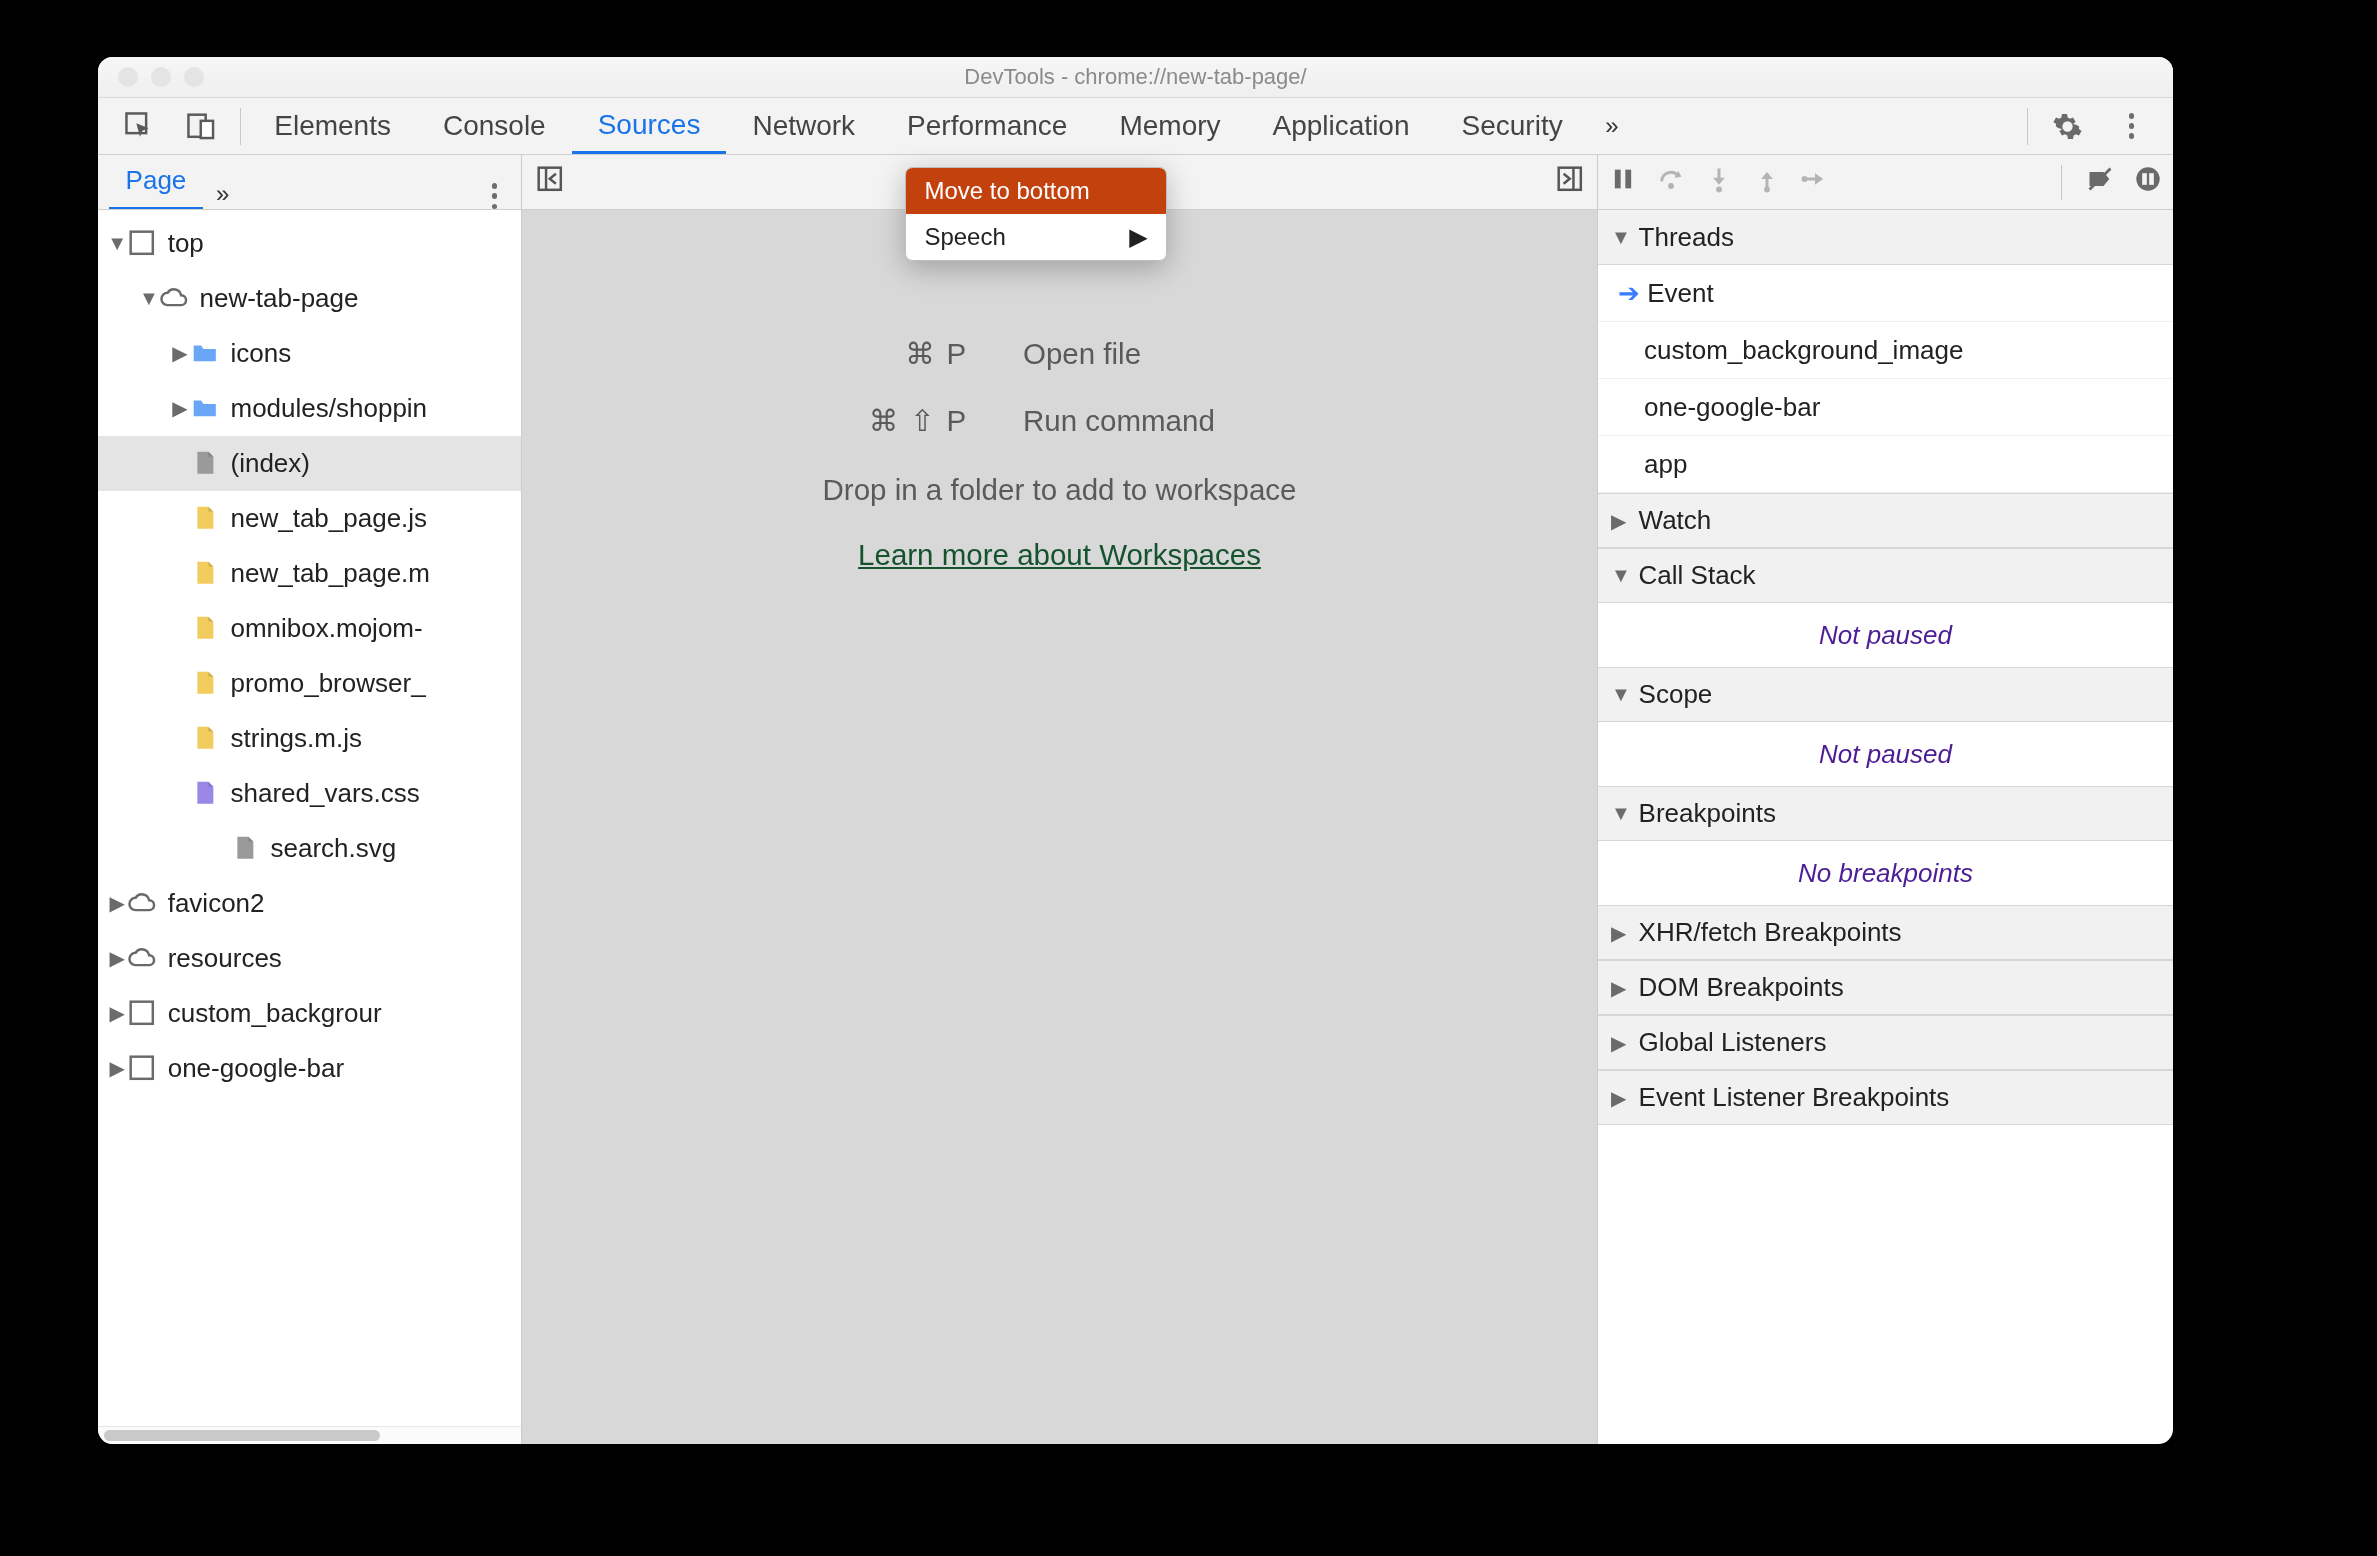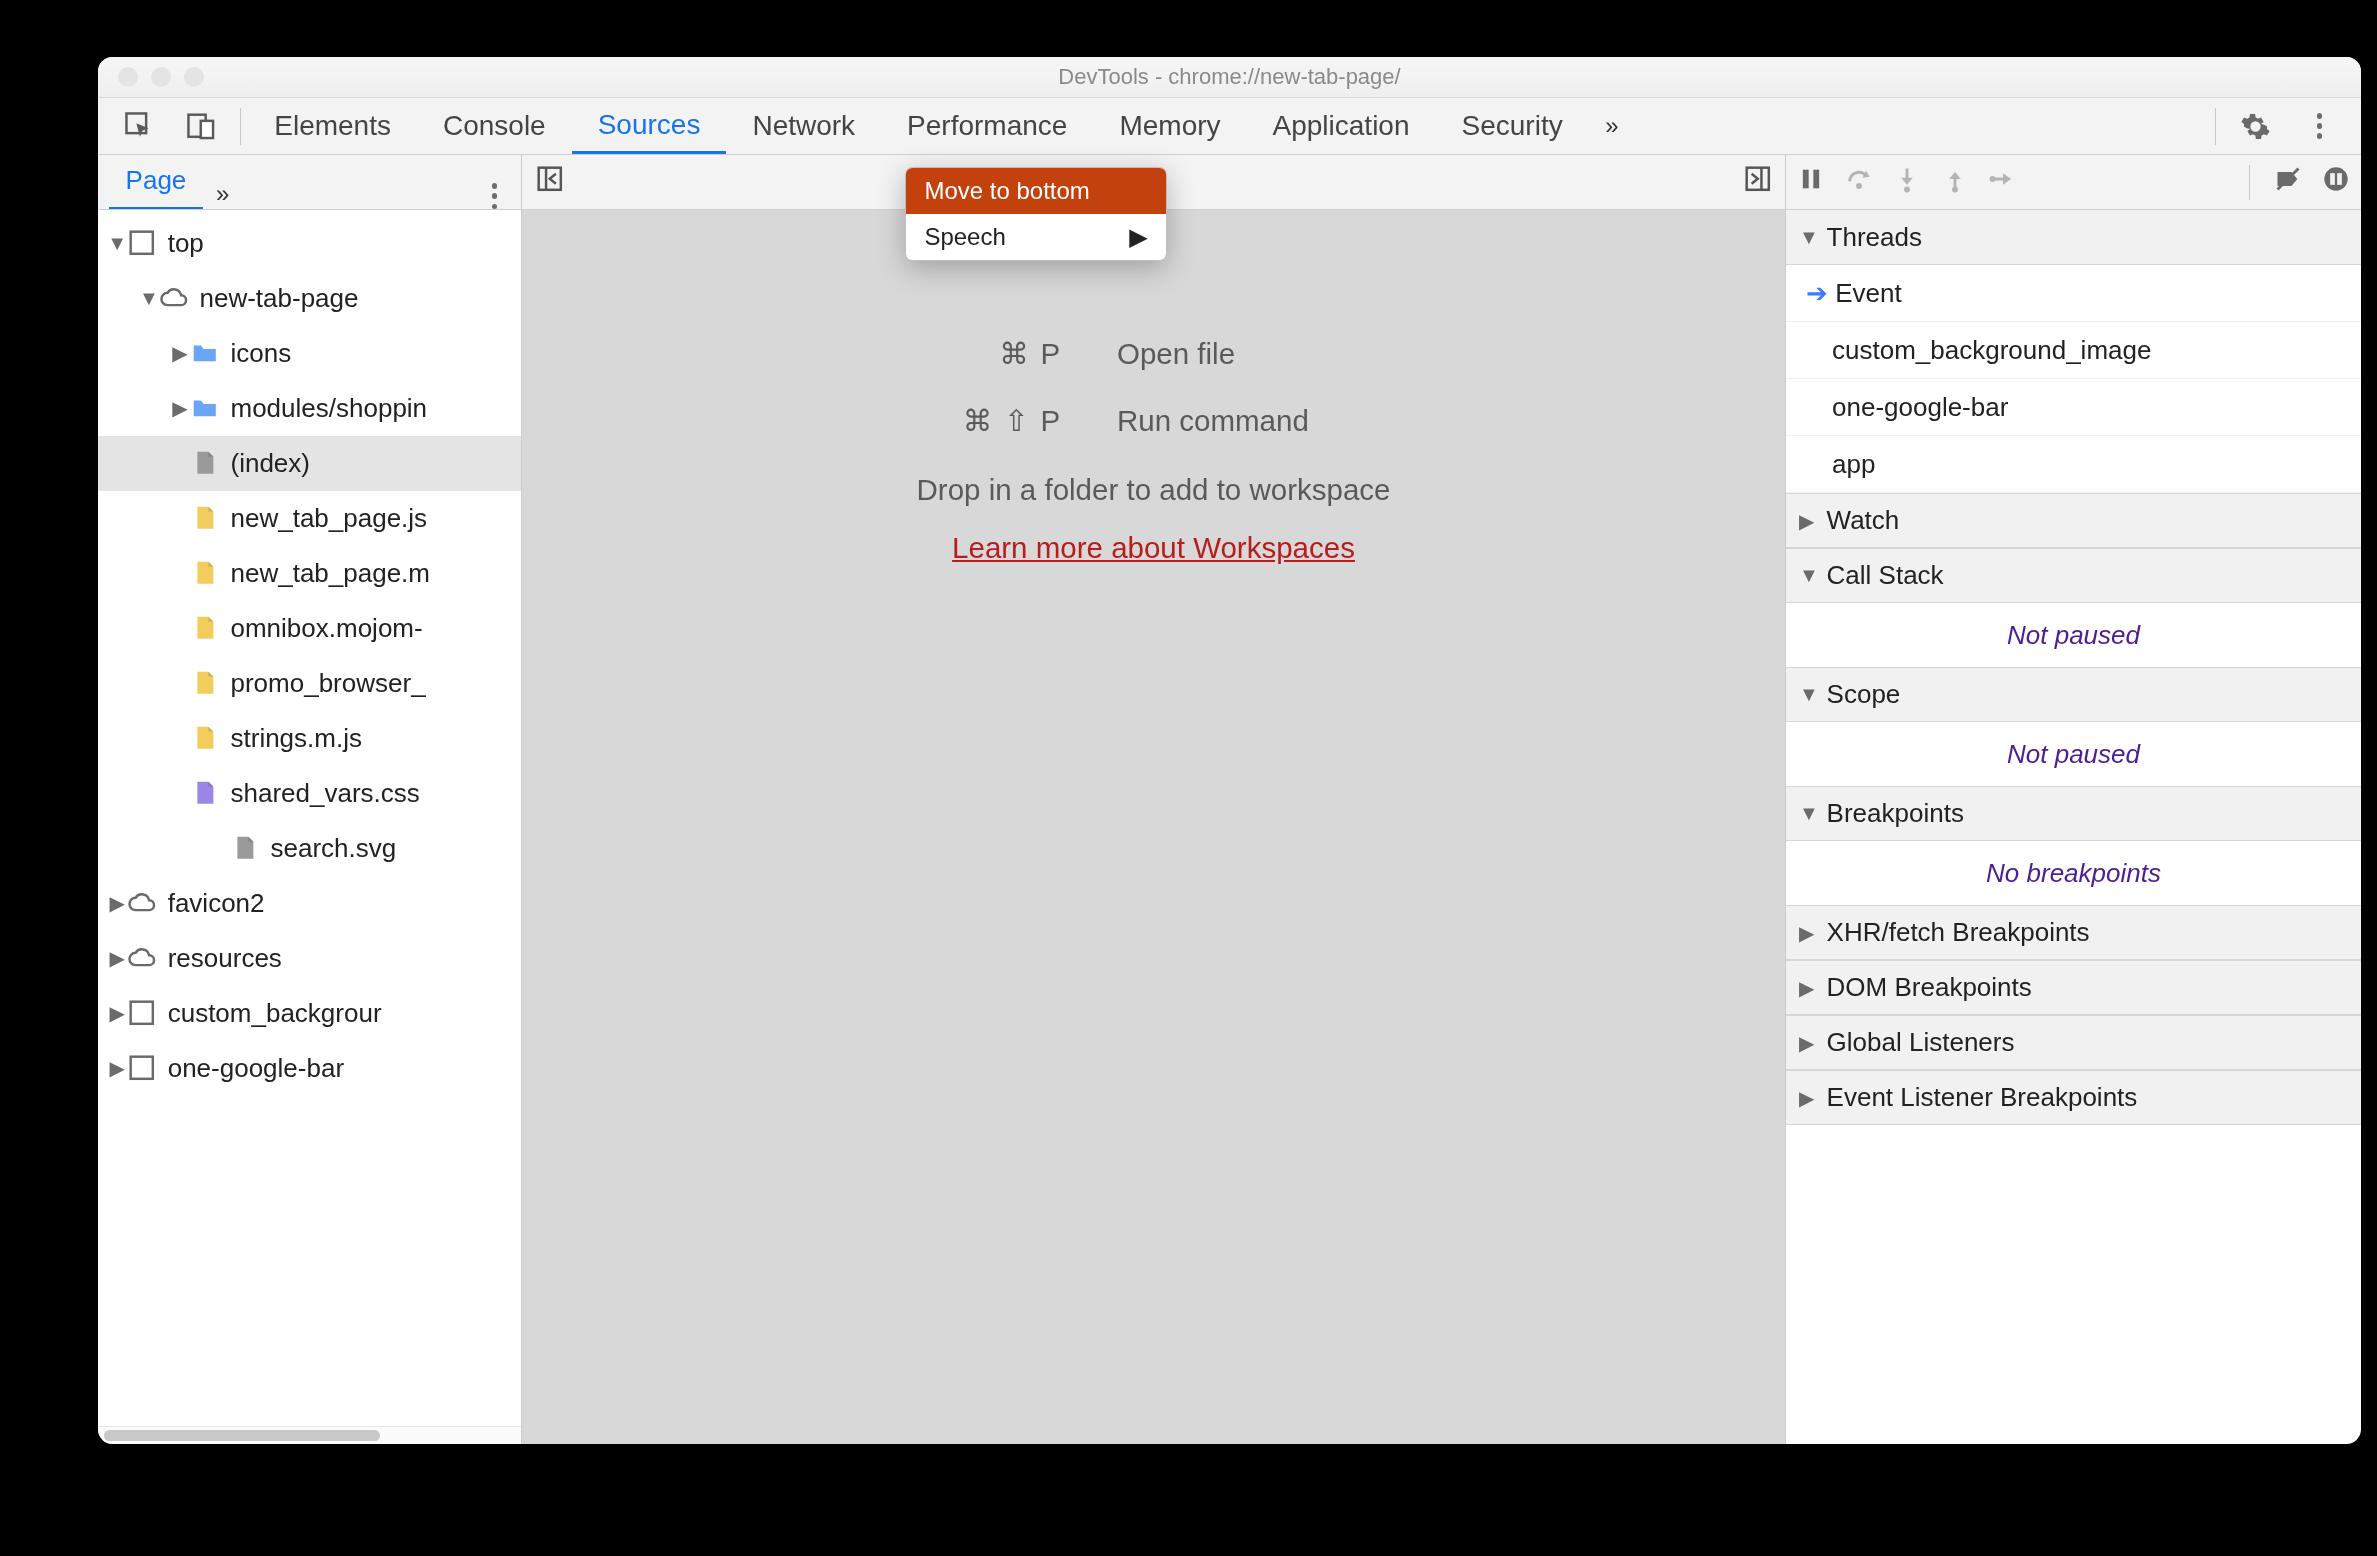--- a/index.html
+++ b/index.html
@@ -1,18 +1,18 @@
 <!DOCTYPE html>
 <html style="font-size:14.7px"><head>
 <meta charset="utf-8">
 <style>
 * { margin:0; padding:0; box-sizing:border-box; font-family:-apple-system,BlinkMacSystemFont,"Segoe UI",sans-serif; }
 html,body { width:100%; height:100%; background:#000; }
 .stage { width:2377px; height:1556px; background:#000; position:relative; }
-.window { position:absolute; left:98px; top:57px; width:2263px; height:1387px; background:#fff; border-radius:14.7px; overflow:hidden; box-shadow:0 18.4px 55px rgba(0,0,0,.5); display:flex; flex-direction:column; }
+.window { position:absolute; left:98px; top:57px; width:2075px; height:1387px; background:#fff; border-radius:14.7px; overflow:hidden; box-shadow:0 18.4px 55px rgba(0,0,0,.5); display:flex; flex-direction:column; }
 .titlebar { height:41px; background:linear-gradient(#f6f6f6,#efefef); border-bottom:0.9px solid #d9d9d9; display:flex; align-items:center; position:relative; }
 .traffic { display:flex; gap:13px; margin-left:20px; }
 .traffic span { width:20px; height:20px; border-radius:50%; background:#e4e4e4; }
 .titlebar .title { position:absolute; left:0; right:0; text-align:center; font-size:22px; color:#8a8a8a; pointer-events:none; }
 .toolbar { height:57px; background:#f3f3f3; border-bottom:0.9px solid #d0d0d0; display:flex; align-items:center; padding:0 9.2px; font-size:28px; color:#333; }
 .toolbar .tb-btn { padding:0 16.6px; height:100%; display:flex; align-items:center; }
 .toolbar .vsep { width:0.9px; height:37px; background:#c8c8c8; margin:0 7.4px; }
 .tabs { display:flex; height:100%; }
 .tabs .tab { padding:0 26px; display:flex; align-items:center; cursor:pointer; color:#444; }
 .tabs .tab.active { color:#1a73e8; border-bottom:3.7px solid #1a73e8; }
@@ -36,21 +36,21 @@
 .tree .icon { width:29.5px; height:29.5px; margin-right:11px; display:flex; align-items:center; justify-content:center; }
 .scrolltrack { height:18.4px; background:#fafafbcc; border-top:0.9px solid #e8e8e8; position:relative; }
 .scrolltrack .thumb { position:absolute; left:5.5px; top:3.7px; height:11px; width:276px; background:#c9c9c9; border-radius:5.5px; }
 .center .subbar { justify-content:space-between; padding:0 13px; }
 .panel-icon svg { width:29.5px; height:29.5px; stroke:#555; }
 .placeholder { flex:1; display:flex; flex-direction:column; align-items:center; justify-content:flex-start; padding-top:110px; color:#5a5a5a; font-size:29.5px; }
 .ph-row { display:flex; gap:55px; margin:16.6px 0; align-items:center; }
 .ph-key { width:203px; text-align:right; letter-spacing:1.8px; }
 .ph-text { width:331px; text-align:left; }
 .ph-line { margin-top:18.4px; }
-.ph-link { color:#b91c1c; text-decoration:underline; margin-top:24px; cursor:pointer; }
+.ph-link { color:#14532d; text-decoration:underline; margin-top:31px; cursor:pointer; }
 .ctxmenu { position:absolute; left:807px; top:110px; width:262px; background:#fff; border:0.9px solid #bdbdbd; border-radius:7.4px; box-shadow:0 7.4px 28px rgba(0,0,0,.25); font-size:24px; color:#222; overflow:hidden; }
 .ctxmenu .mi { height:46px; display:flex; align-items:center; padding:0 18.4px; justify-content:space-between; }
 .ctxmenu .mi.hl { background:#c2410c; color:#fff; }
 .right .subbar { padding:0 11px; gap:14.7px; justify-content:space-between; }
 .dbg-icons { display:flex; gap:20px; align-items:center; }
 .dbg-icons svg { width:28px; height:28px; }
 .rsep { width:0.9px; height:35px; background:#c8c8c8; margin:0 3.7px; }
 .acc { flex:1; overflow:auto; font-size:26px; color:#222; }
 .acc .hd { background:#f1f1f1; border-top:0.9px solid #d6d6d6; border-bottom:0.9px solid #d6d6d6; height:55px; display:flex; align-items:center; padding:0 13px; gap:9.2px; cursor:pointer; }
 .acc .hd:first-child { border-top:none; }

